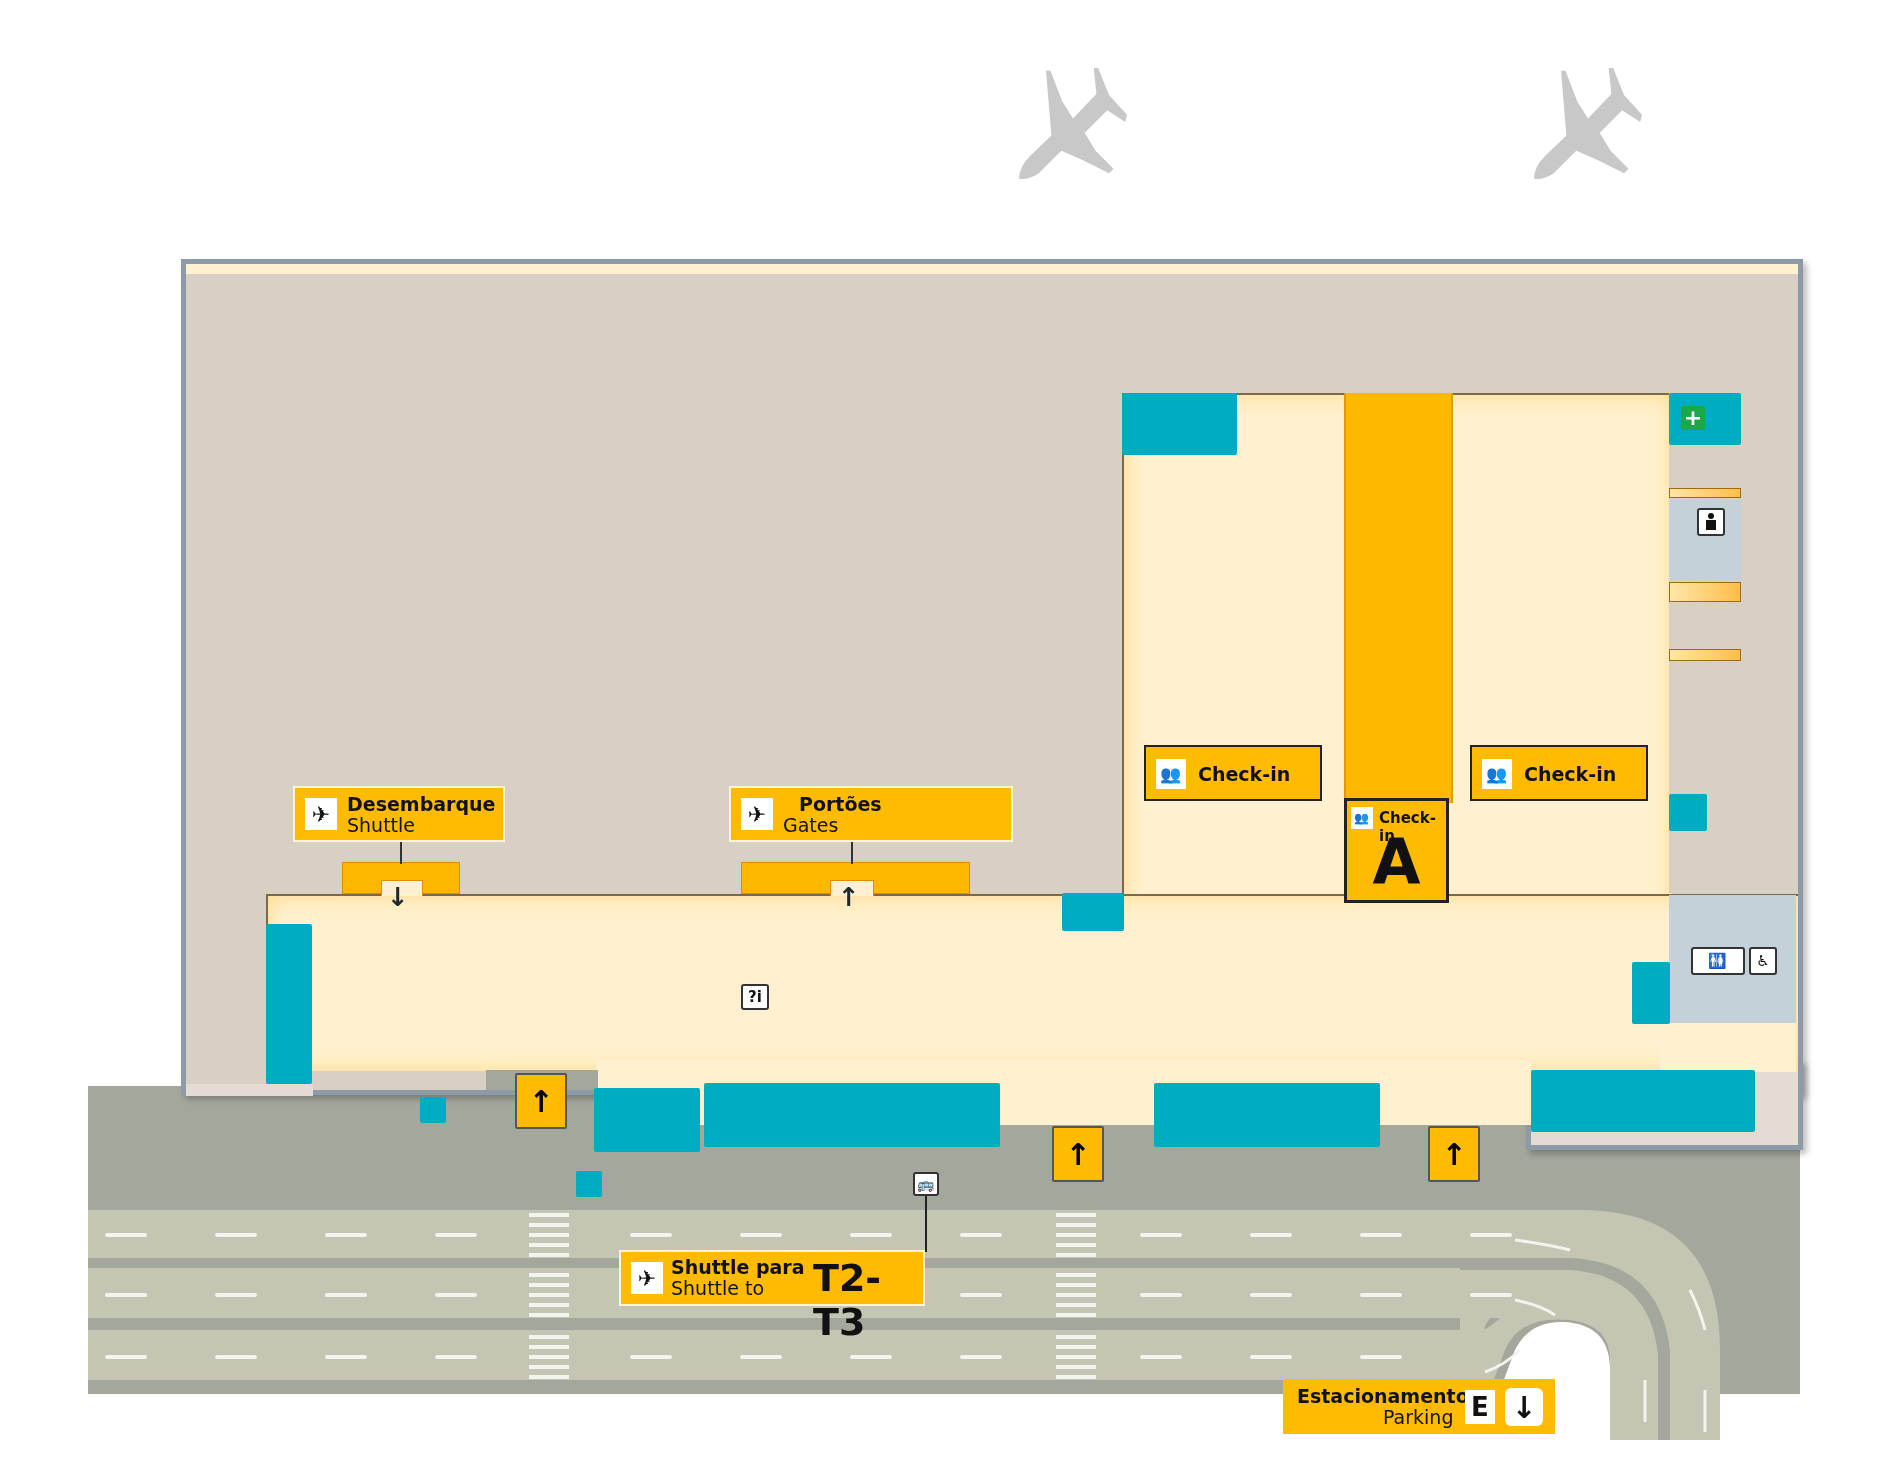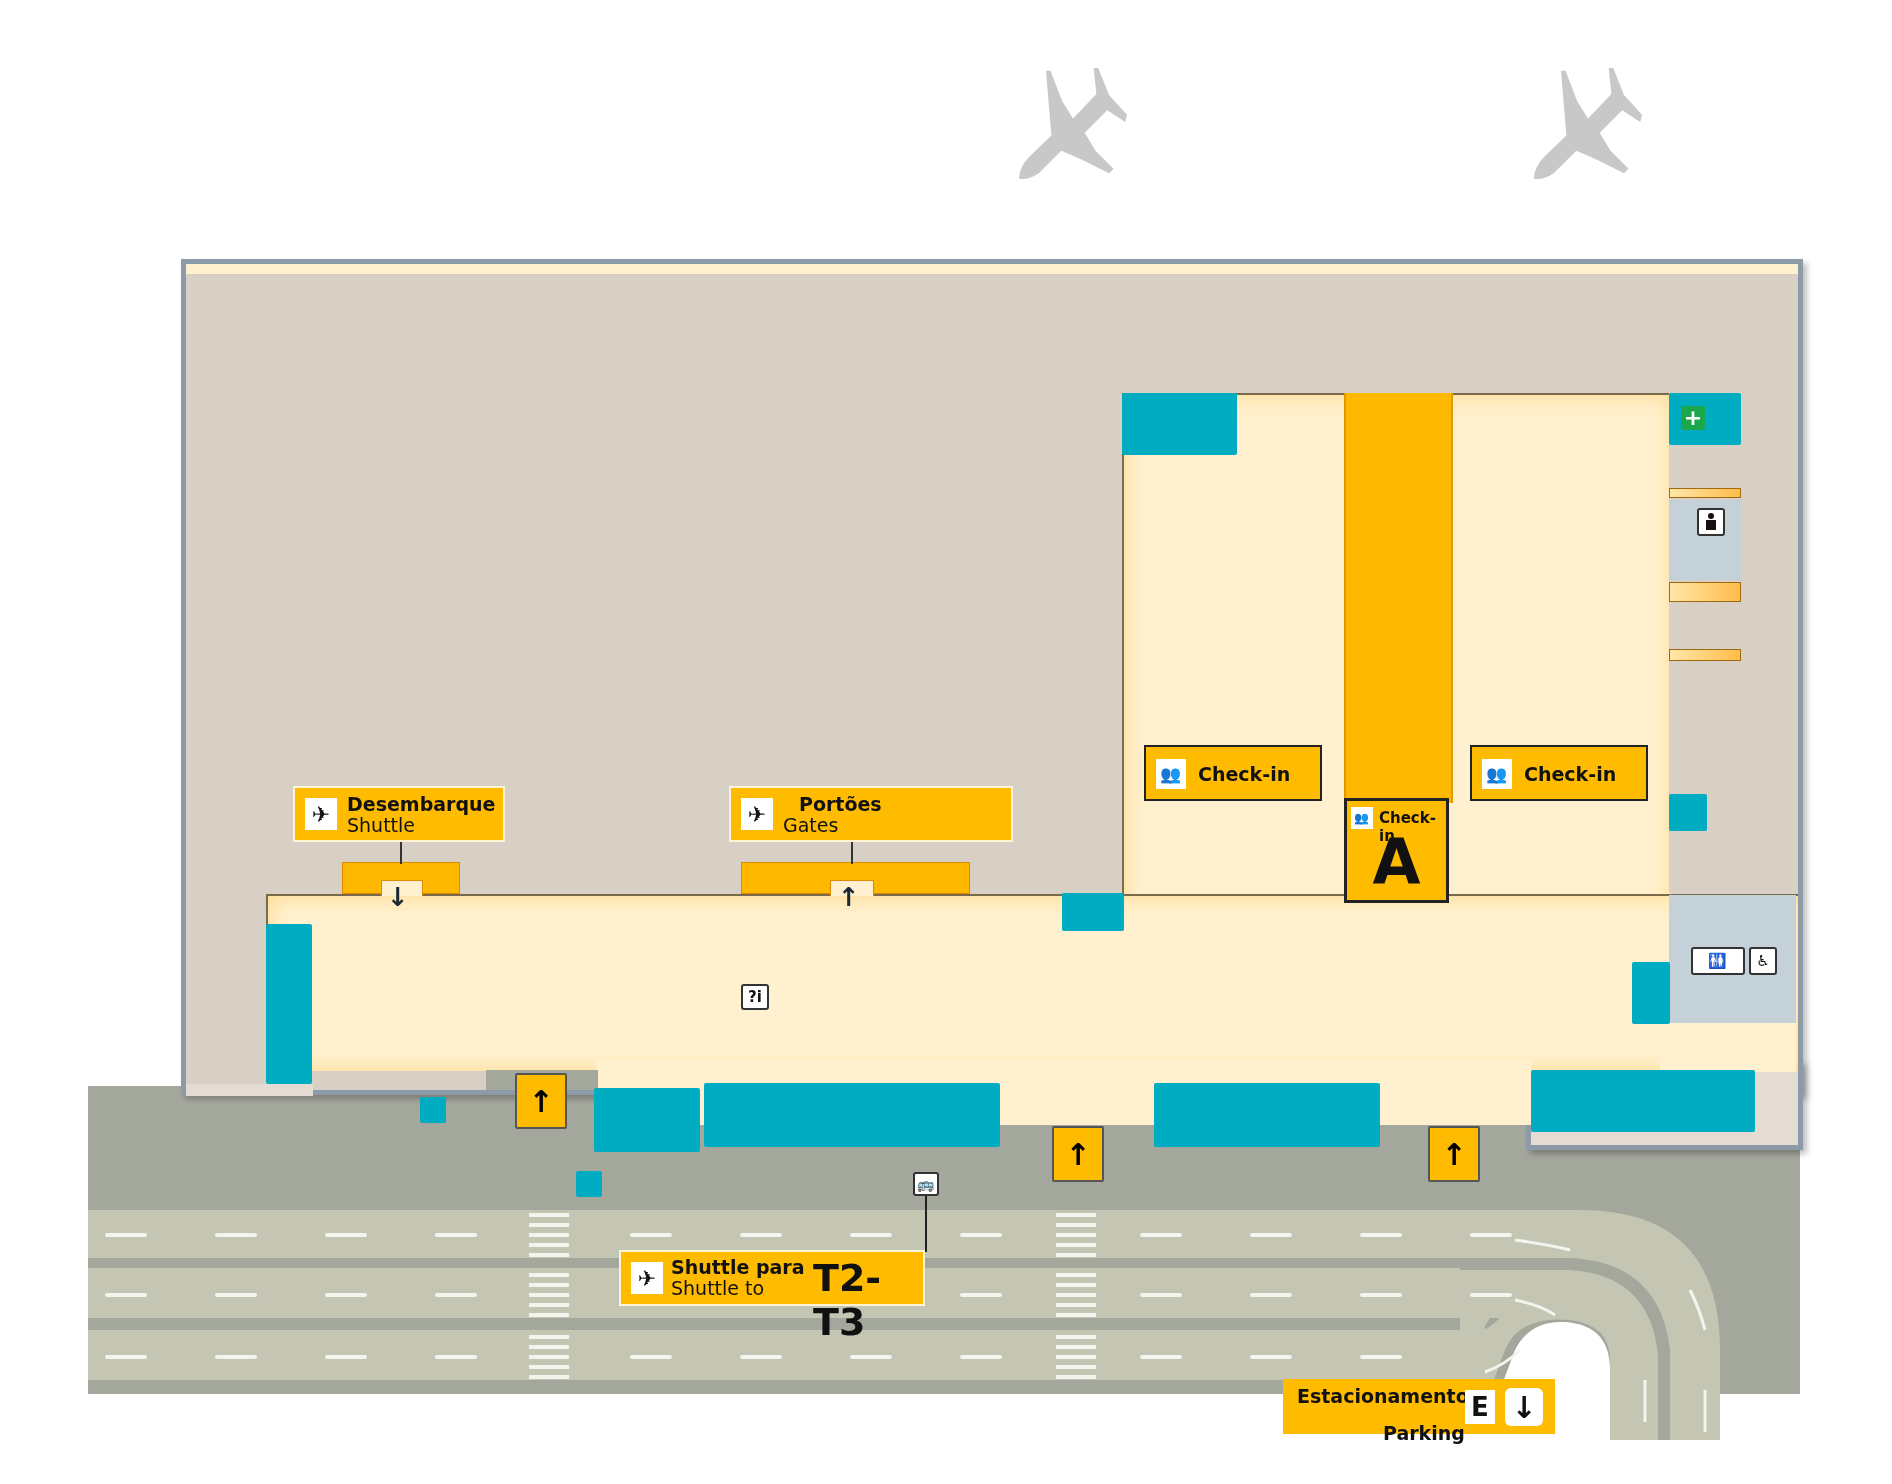--- a/index.html
+++ b/index.html
@@ -223,16 +223,16 @@
 <div class="abs" style="left:925px;top:1196px;width:2px;height:56px;background:#222;"></div>
 <div class="sign" style="left:619px;top:1250px;width:306px;height:56px;">
   <div class="icon-box" style="left:10px;top:10px;width:32px;height:32px;font-size:22px;">✈</div>
   <div class="abs sign-label" style="left:50px;top:5px;">Shuttle para</div>
   <div class="abs sign-label" style="left:50px;top:26px;font-weight:normal;">Shuttle to</div>
   <div class="abs" style="left:192px;top:4px;font-size:38px;font-weight:bold;line-height:44px;">T2-T3</div>
 </div>
 
 <div class="sign" style="left:1283px;top:1379px;width:272px;height:55px;border-color:#ffbb00;">
   <div class="abs sign-label" style="left:12px;top:5px;">Estacionamento</div>
-  <div class="abs sign-label" style="left:98px;top:42px;font-weight:bold;">Parking</div>
+  <div class="abs sign-label" style="left:98px;top:26px;font-weight:normal;">Parking</div>
   <div class="icon-box" style="left:180px;top:9px;width:30px;height:34px;font-weight:bold;font-size:26px;color:#111;">E</div>
   <div class="icon-box" style="left:220px;top:7px;width:38px;height:38px;border-radius:6px;font-weight:bold;font-size:30px;color:#111;">↓</div>
 </div>
 
 </body></html>

